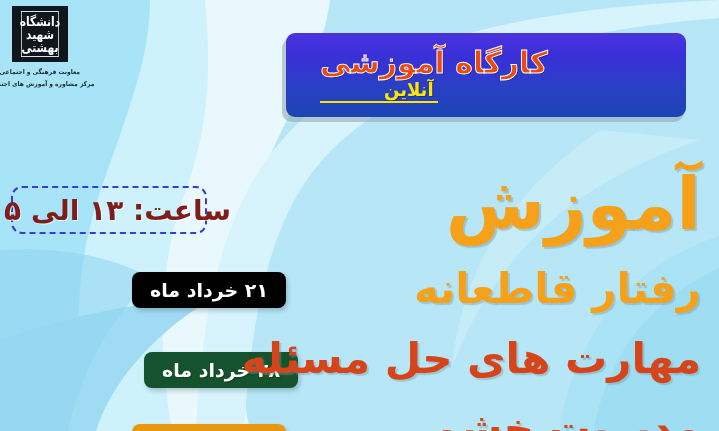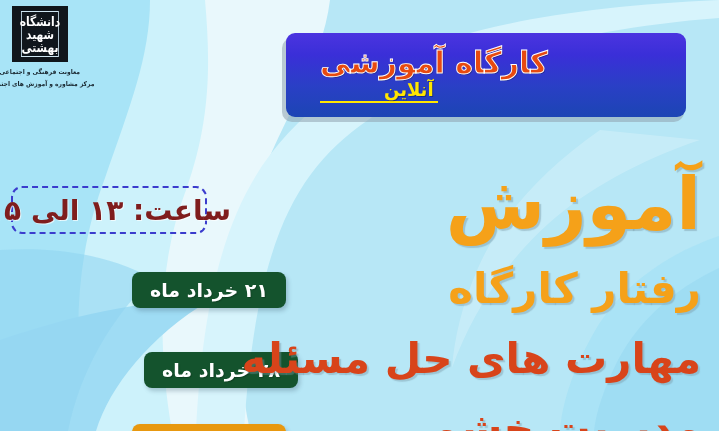--- a/index.html
+++ b/index.html
@@ -84,21 +84,21 @@
   
   .date-pill{
     position:absolute;height:36px;border-radius:8px;
     display:flex;align-items:center;justify-content:center;
     box-shadow:2px 3px 4px rgba(60,90,110,.30);
   }
   .date-pill span{
     color:#ffffff;font-size:19px;font-weight:700;white-space:nowrap;
     text-shadow:1px 1px 1px rgba(0,0,0,.22);
   }
-  #date-pill-0{left:174px;top:272px;width:154px;background:#14532d;}
+  #date-pill-0{left:174px;top:272px;width:154px;background:#000000;}
   #date-pill-1{left:174px;top:352px;width:154px;background:#14532d;margin-left:12px;}
   #date-pill-2{left:174px;top:424px;width:154px;background:#e8980f;}
 
   
   .topic{
     position:absolute;right:18px;text-align:right;white-space:nowrap;
     font-weight:700;line-height:1;
   }
   #topic-0{
     top:168px;font-size:72px;color:#f5a119;
@@ -167,17 +167,17 @@
     <span>۲۱ خرداد ماه</span>
   </div>
   <div class="date-pill" id="date-pill-1">
     <span>۲۸ خرداد ماه</span>
   </div>
   <div class="date-pill" id="date-pill-2">
     
   </div>
 
   <div class="topic" id="topic-0">آموزش</div>
-  <div class="topic" id="topic-1">رفتار کارگاه</div>
+  <div class="topic" id="topic-1">رفتار قاطعانه</div>
   <div class="topic" id="topic-2">مهارت های حل مسئله</div>
   <div class="topic" id="topic-3">مدیریت خشم</div>
 
 </div>
 
 </body></html>

